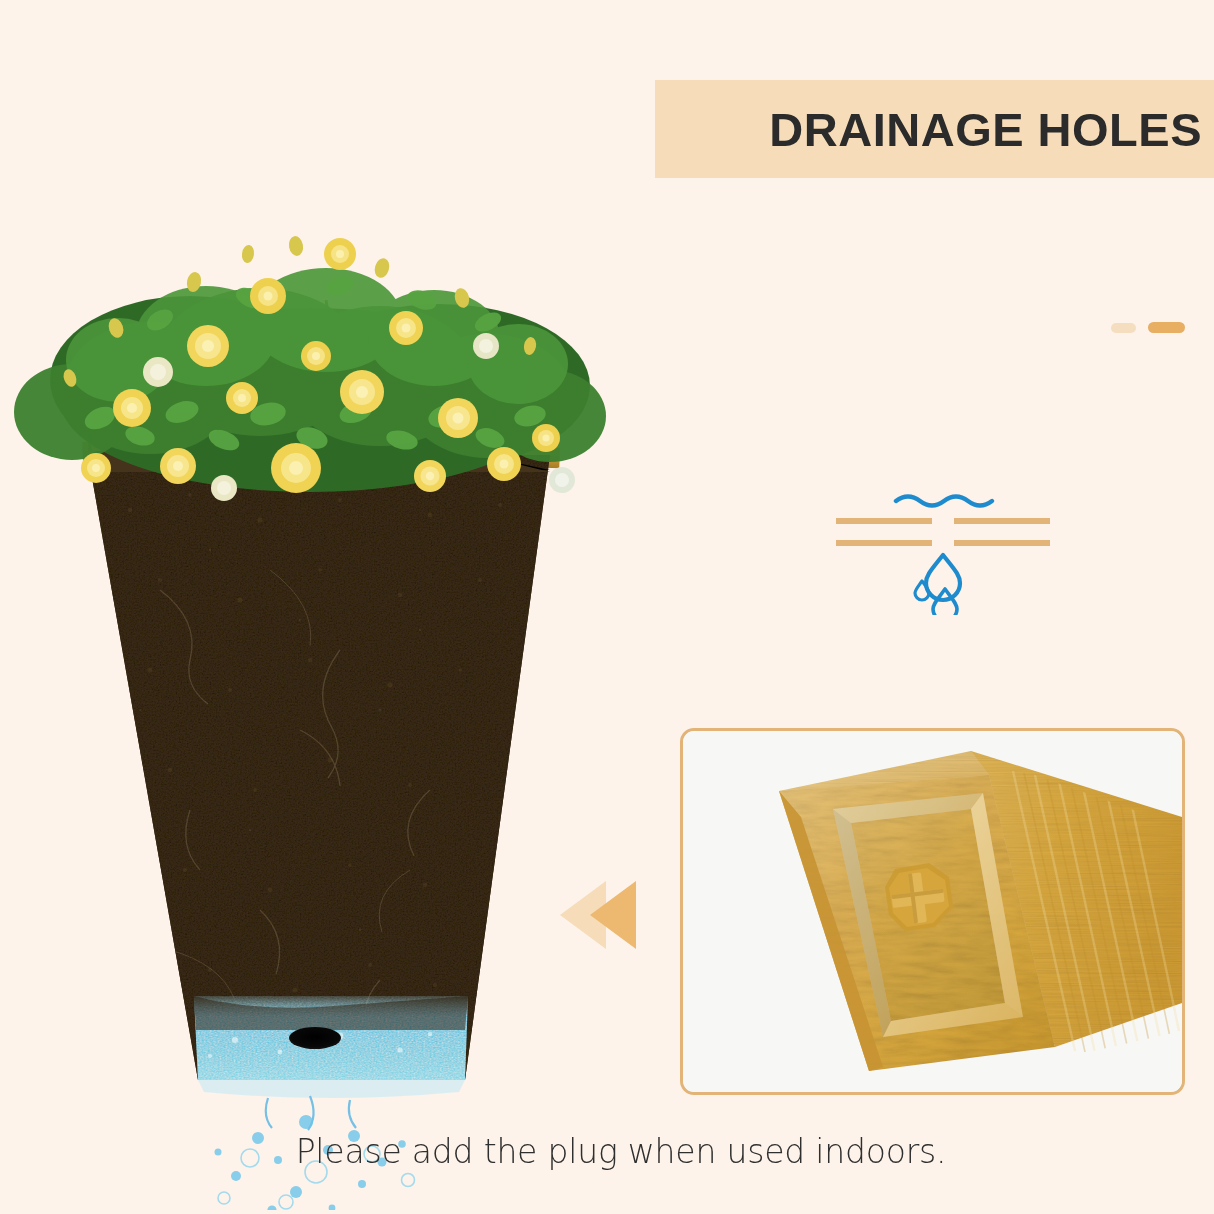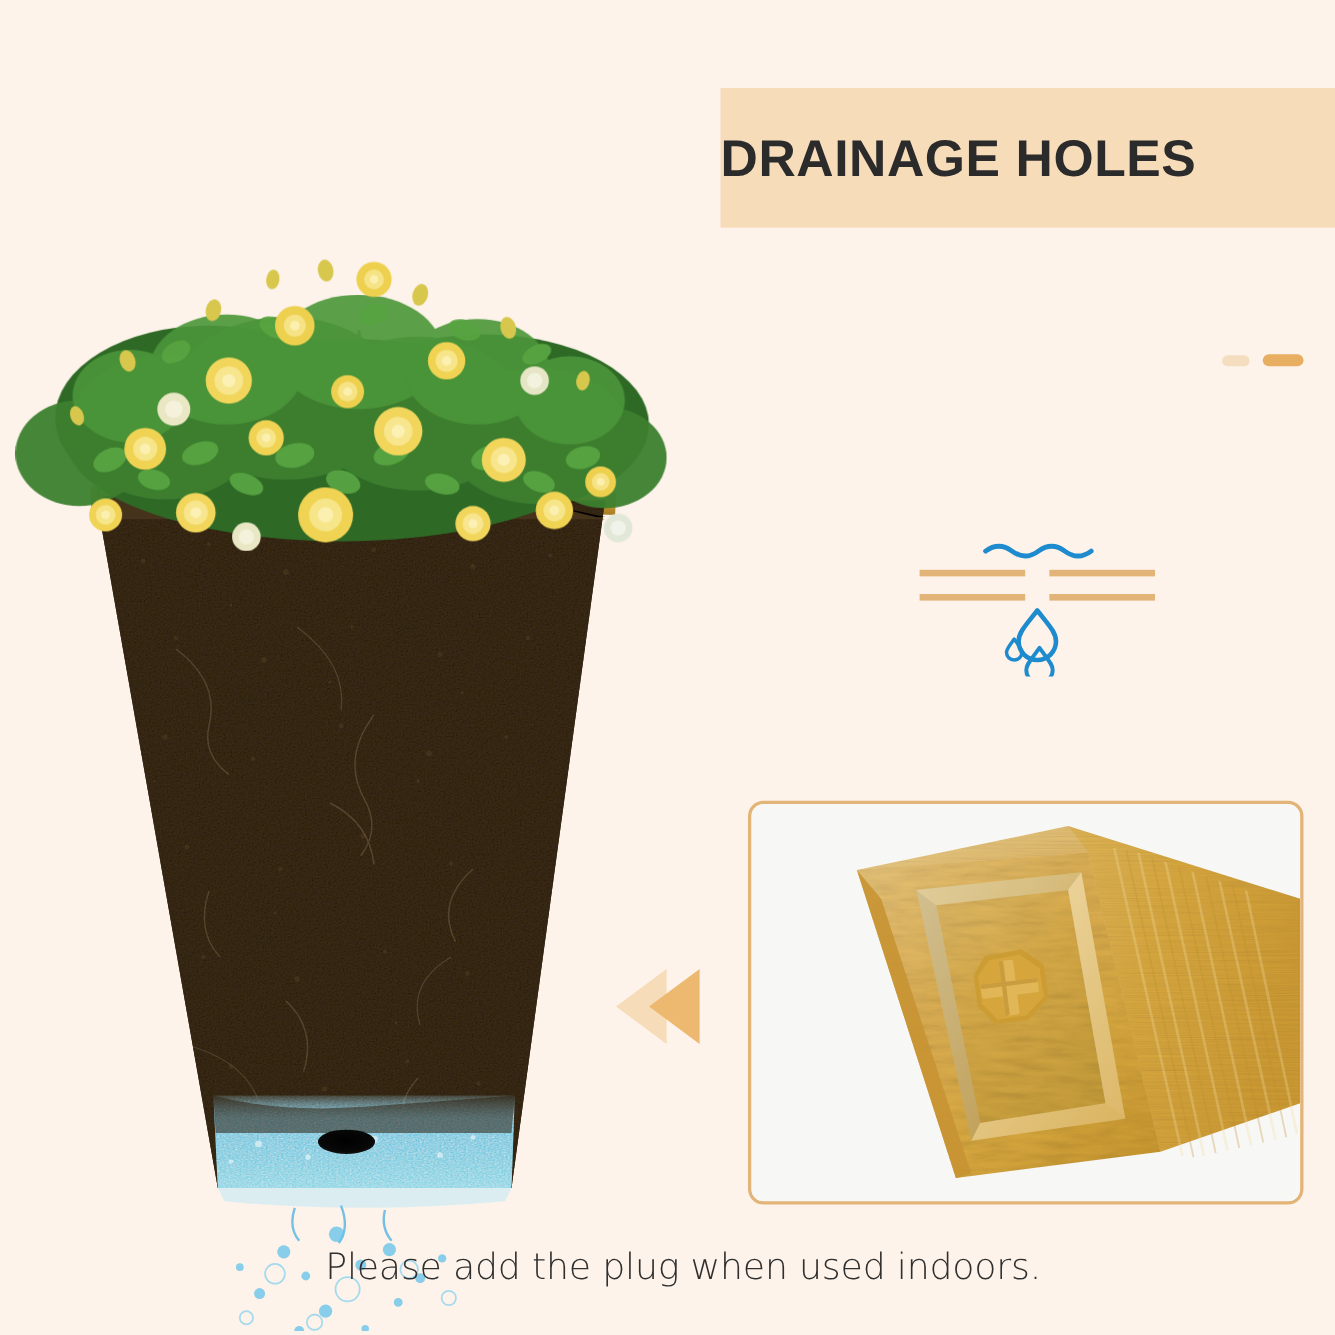--- a/index.html
+++ b/index.html
@@ -24,25 +24,25 @@
     background: #fdf3ea;
     overflow: hidden;
   }
 
   
   .title-banner {
     position: absolute;
     left: 655px;
     top: 80px;
     width: 559px;
-    height: 127px;
+    height: 98px;
     background: #f6dcb8;
     display: flex;
     align-items: center;
-    justify-content: flex-start;
+    justify-content: flex-end;
     box-sizing: border-box;
     padding-right: 12px;
   }
   .title-text {
     font-family: "Liberation Sans", sans-serif;
     font-size: 47px;
     font-weight: bold;
     letter-spacing: 0.5px;
     color: #2b2b2b;
     white-space: nowrap;

